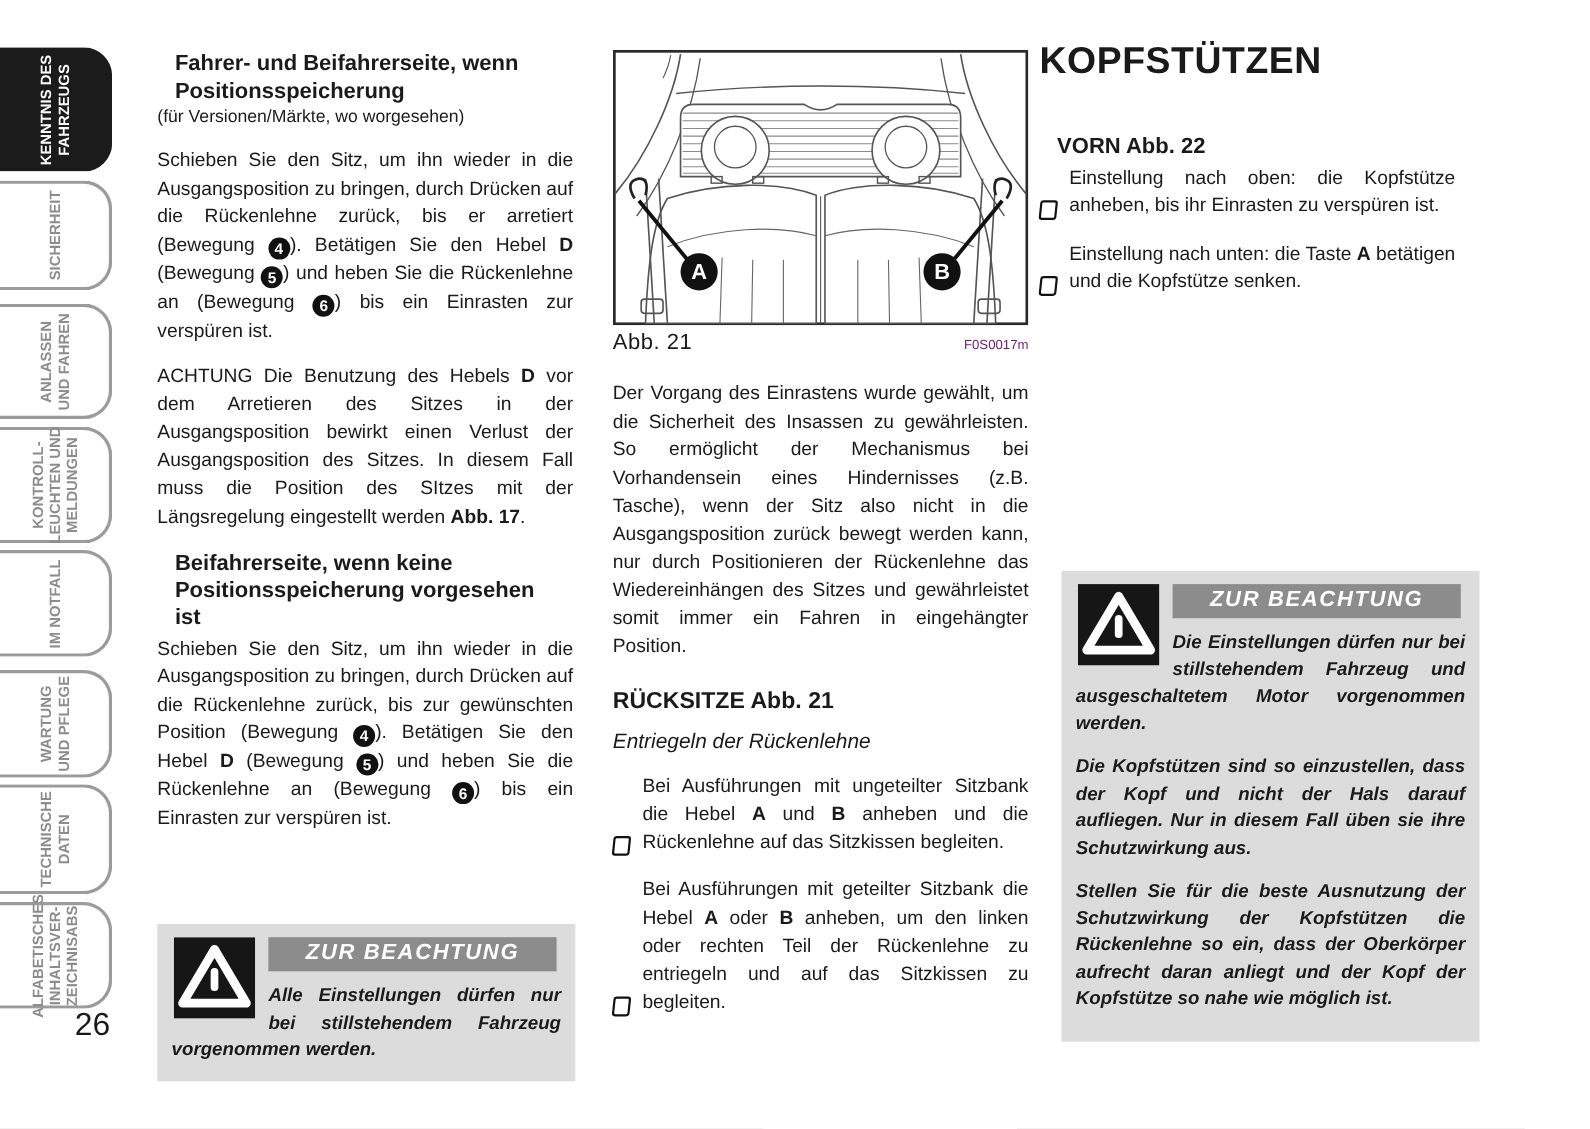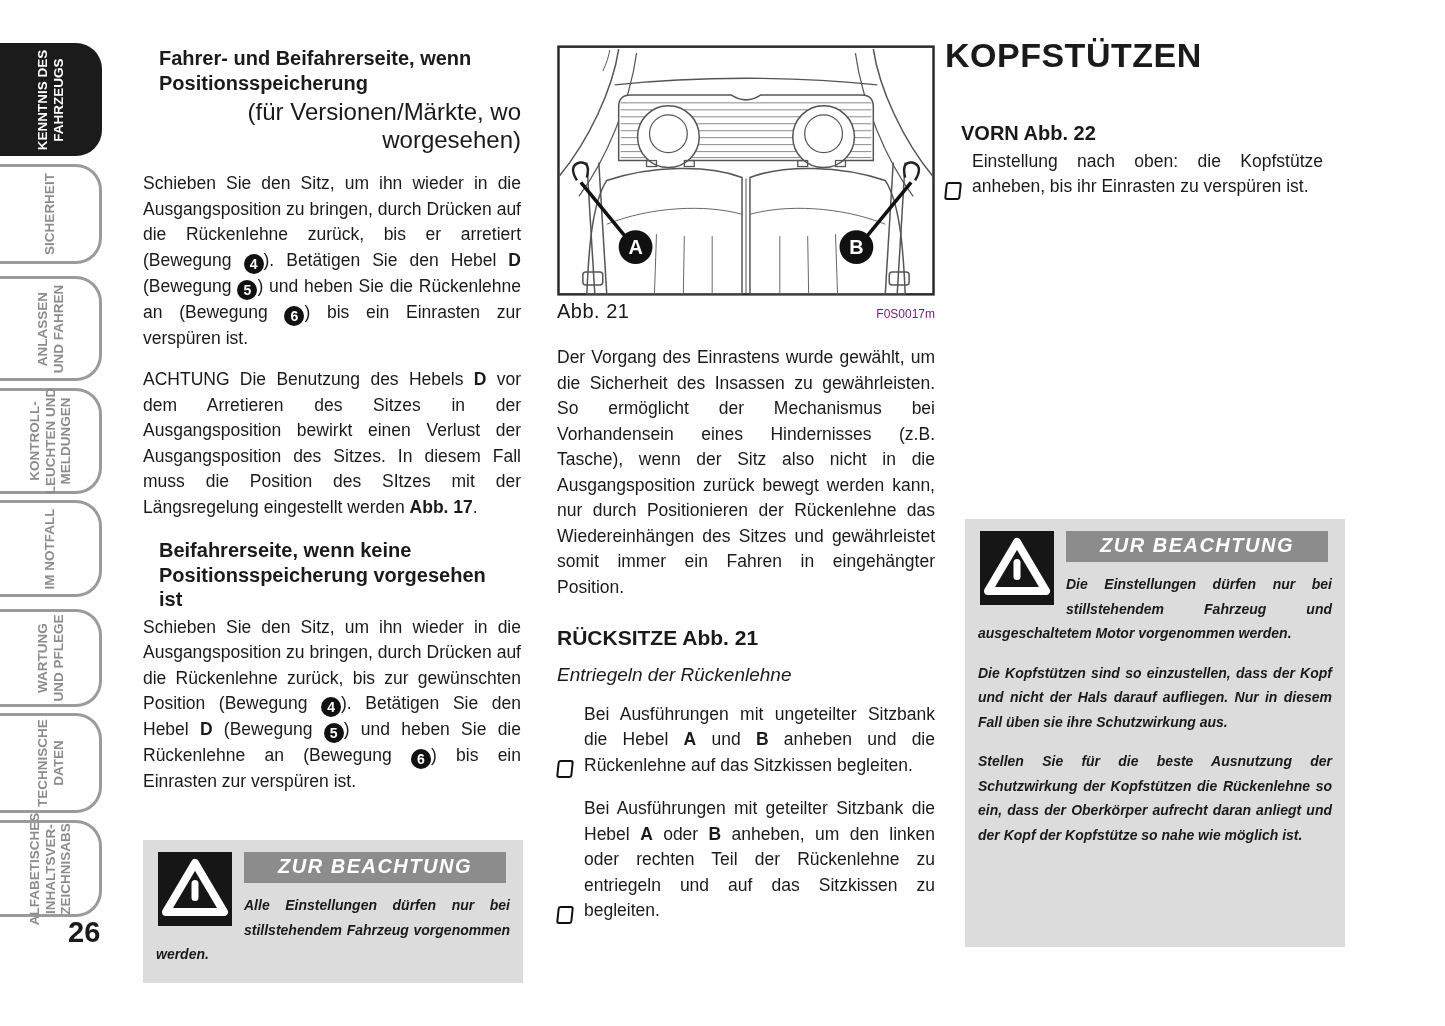--- a/index.html
+++ b/index.html
@@ -17,32 +17,32 @@
   }
   .tab.active { background:#1b1b1b; border-color:#1b1b1b; }
   .tablabel {
     position:absolute; left:50%; top:50%;
     transform:translate(-50%,-50%) rotate(-90deg);
     text-align:center; font-weight:bold; font-size:13.5px; line-height:15.5px;
     color:#8c8c8c; white-space:nowrap;
   }
   .tab.active .tablabel { color:#ffffff; }
 
-  .pagenum { position:absolute; left:68px; top:916px; font-size:29px; font-weight:bold;text-align:right; }
+  .pagenum { position:absolute; left:68px; top:916px; font-size:29px; font-weight:normal;text-align:right; }
 
   
   .col { position:absolute; width:378px; }
   .col1 { left:143px; top:46px; }
   .col2 { left:557px; top:45px; }
   .col3 { left:945px; top:36px; }
 
   h1 { font-size:34px; font-weight:bold; margin:0 0 46px; letter-spacing:.5px; }
   h3 { font-size:20px; font-weight:bold; margin:0 16px 3px; line-height:24.5px; }
   h3.mt { margin-top:18px; }
-  .sub  { font-size:24px; margin:0 0 17px;text-align:right; }
+  .sub  { font-size:16px; margin:0 0 17px; }
   p.body { font-size:17.5px; line-height:25.5px; margin:0 0 16px; }
   .j { text-align:justify; }
   .h-caps { font-size:21px; margin:26px 0 13px; }
   .ital { font-style:italic; font-size:19px; margin:0 0 16px; }
 
   .cnum {
     display:inline-block; width:20px; height:20px; border-radius:50%;
     background:#111; color:#fff; font-size:14px; font-weight:bold;
     line-height:20px; text-align:center; vertical-align:-3px;
   }
@@ -65,21 +65,21 @@
   .warnbox { background:#dcdcdc; padding:10px 13px 12px; box-sizing:border-box;margin-top:48px; }
   .warnbox.pos1 { position:absolute; left:143px; top:792px; width:380px; min-height:143px; }
   .warnbox.pos2 { position:absolute; left:965px; top:471px; width:380px; min-height:428px; }
   .warn-icon { float:left; width:74px; height:74px; margin:2px 12px 4px 2px; }
   .warn-icon svg { display:block; }
   .warn-header {
     overflow:hidden; background:#8c8c8c; color:#fff; font-weight:bold; font-style:italic;
     font-size:20px; text-align:center; padding:3px 0 5px; margin:2px 4px 10px 0;
     letter-spacing:1.5px;
   }
-  .warn-text { font-weight:bold; font-style:italic; font-size:14px; line-height:24.5px;
+  .warn-text { font-weight:bold; font-style:italic; font-size:17px; line-height:24.5px;
     text-align:justify; margin:0 0 15px; }
   .warn-text:last-child { margin-bottom:4px; }
 </style>
 </head>
 <body>
 
 <div class="page">
 
   <nav id="sidebar">
       <div class="tab active" style="top: 43px; height: 113px;">
@@ -248,20 +248,24 @@
       </div>
   </section>
 
   <section class="col col3">
     <h1>KOPFSTÜTZEN</h1>
     <h3>VORN Abb. 22</h3>
     <div id="c3bullets">
         <div class="bullet">
           <span class="bullet-sq"></span>
           <div class="bullet-text">Einstellung nach oben: die Kopfstütze anheben, bis ihr Einrasten zu verspüren ist.</div>
+        </div>
+        <div class="bullet">
+          <span class="bullet-sq"></span>
+          <div class="bullet-text">Einstellung nach unten: die Taste <b>A</b> betätigen und die Kopfstütze senken.</div>
         </div>
       </div>
   </section>
 
   <div class="warnbox pos2">
     <div class="warn-icon">
       <svg viewBox="0 0 74 74" width="74" height="74">
         <rect x="0" y="0" width="74" height="74" fill="#161616"></rect>
         <path d="M37 11 L66 60 L8 60 Z" fill="none" stroke="#fff" stroke-width="8" stroke-linejoin="round"></path>
         <rect x="33.5" y="28" width="7" height="21" rx="3.5" fill="#fff"></rect>

